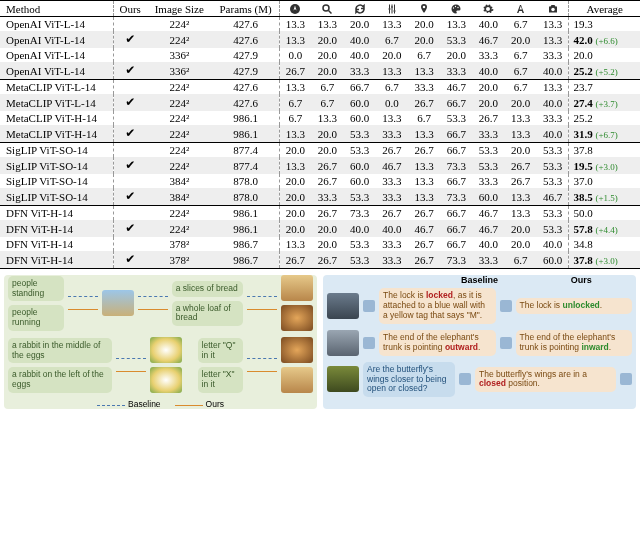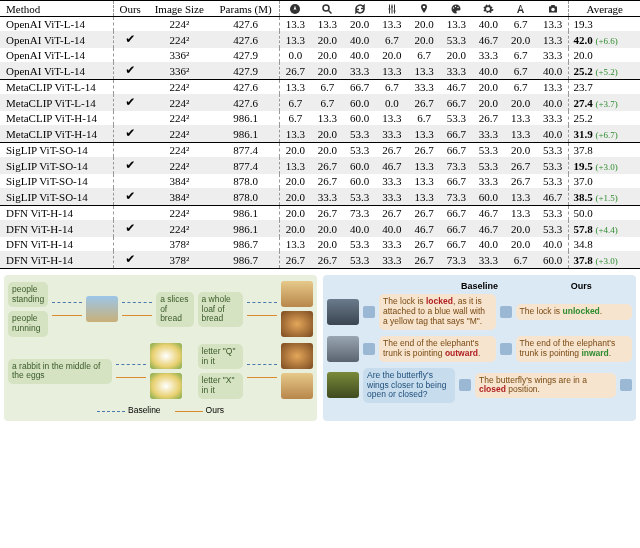--- a/index.html
+++ b/index.html
@@ -10,21 +10,21 @@
   .tbl .sep{border-left:1px dashed #999}
   .tbl .tline{border-top:1.2px solid #000}
   .tbl .bline{border-bottom:1.2px solid #000}
   .shade{background:#eee}
   .bold{font-weight:700}
   .delta{color:#2e8b2e;font-size:9px}
   .check{font-size:12px}
   .icon svg{width:12px;height:12px;vertical-align:middle}
   
   .fig{display:flex;gap:6px;margin-top:6px;padding:0 4px}
-  .panel{flex:1;border-radius:4px;padding:6px 4px;font-family:Arial,Helvetica,sans-serif;font-size:8.5px}
+  .panel{flex:1;border-radius:4px;padding:0 4px;font-family:Arial,Helvetica,sans-serif;font-size:8.5px}
   .panelL{background:#e8efdc}
   .panelR{background:#dbe9f4}
   .row{display:flex;align-items:center;gap:4px;margin-bottom:6px}
   .pill{border-radius:5px;padding:3px 4px;line-height:1.15}
   .pg{background:#d5e3c2;color:#3a5a2a}
   .pb{background:#c7dced;color:#1f4e79}
   .po{background:#f6e4cf;color:#7a4a12}
   .thumb{width:32px;height:26px;border-radius:3px;flex-shrink:0}
   .sky{background:linear-gradient(#9cc6e8,#c9b078)}
   .bread{background:linear-gradient(#e6c98a,#b8864a)}
@@ -384,37 +384,39 @@
     <div class="row">
       <div style="display:flex;flex-direction:column;gap:4px">
         <div class="pill pg">people
 standing</div>
         <div class="pill pg">people
 running</div>
       </div>
       <div class="conn"></div>
       <div class="thumb sky"></div>
       <div class="conn"></div>
-      <div style="display:flex;flex-direction:row;gap:4px">
+      <div style="display:flex;flex-direction:column;gap:4px">
         <div class="pill pg">a slices of
 bread</div>
         <div class="pill pg">a whole loaf
 of bread</div>
       </div>
       <div class="conn"></div>
       <div style="display:flex;flex-direction:column;gap:4px">
         <div class="thumb bread"></div>
         <div class="thumb bun"></div>
       </div>
     </div>
     <div class="row">
       <div style="display:flex;flex-direction:column;gap:4px">
         <div class="pill pg">a rabbit in
 the middle
 of the eggs</div>
+        <div class="pill pg">a rabbit on the
+left of the eggs</div>
       </div>
       <div class="conn"></div>
       <div style="display:flex;flex-direction:column;gap:4px">
         <div class="thumb eggs"></div>
         <div class="thumb eggs"></div>
       </div>
       <div style="width:10px"></div>
       <div style="display:flex;flex-direction:column;gap:4px">
         <div class="pill pg">letter "Q"
 in it</div>

